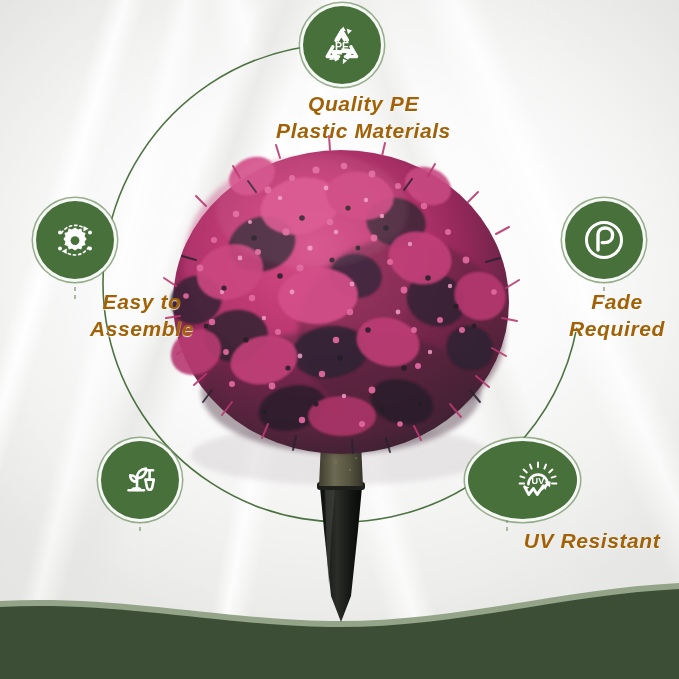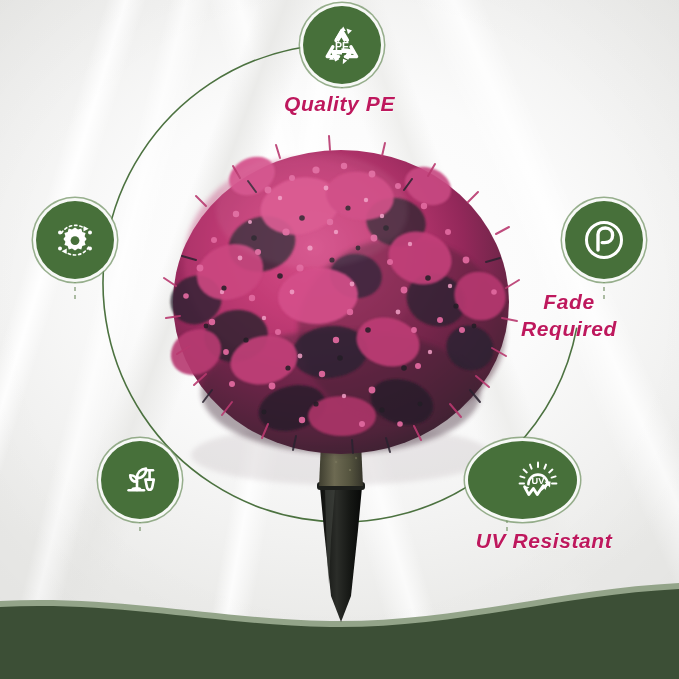--- a/index.html
+++ b/index.html
@@ -67,29 +67,30 @@
     background: #47703a;
     box-shadow: 0 0 0 3px rgba(255,255,255,.92), 0 0 0 4.5px rgba(118,150,104,.75);
     display: flex;
     align-items: center;
     justify-content: center;
   }
   .badge svg { display:block; }
 
   .feat-label {
     position: absolute;
-    color: #be185d;
+    color: #a16207;
     font-weight: bold;
     font-style: italic;
     font-size: 21px;
     line-height: 27px;
     letter-spacing: .6px;
     text-align: center;
     white-space: nowrap;
     text-shadow: 0 1px 1px rgba(255,255,255,.85);
+    padding-left: 48px;
   }
 
   
   #badge-pe       { left: 303px; top: 6px; }
   #label-pe       { left: 0; right: 0; top: 90px; }
 
   #badge-assemble { left: 36px; top: 201px; }
   #label-assemble { left: 0px; width: 188px; top: 288px; }
 
   #badge-fade     { left: 565px; top: 201px; }
@@ -369,20 +370,21 @@
           <path d="M30.6,9.4 l5.4,2.0 -4.0,3.9 z"></path>
           <path d="M12.8,33.0 l-2.2,5.3 5.5,-0.4 z"></path>
           <path d="M31.2,41.6 l-4.4,3.6 0.2,-5.5 z"></path>
         </g>
         <text x="26" y="30.5" text-anchor="middle" font-family="'Liberation Sans', sans-serif" font-size="10.5" font-weight="bold" fill="#ffffff">PE</text>
       </svg>
     </span>
   </div>
   <div class="feat-label" id="label-pe">
     <div>Quality PE</div>
+    <div>Plastic Materials</div>
   </div>
 
   <div class="badge" id="badge-assemble">
     <span>
       <svg width="52" height="52" viewBox="0 0 52 52">
         <g fill="none" stroke="#ffffff" stroke-width="1.7" stroke-linecap="round">
           <path d="M12.6,19.0 A16,16 0 0 1 36.2,14.8" stroke-dasharray="2.2 3.0"></path>
           <path d="M39.6,33.2 A16,16 0 0 1 16.0,37.6" stroke-dasharray="2.2 3.0"></path>
         </g>
         <g fill="#ffffff">
@@ -390,20 +392,24 @@
           <path d="M17.6,40.0 l-5.0,-2.8 5.2,-2.6 z"></path>
           <circle cx="11.0" cy="18.4" r="2.0"></circle>
           <circle cx="41.0" cy="18.4" r="2.0"></circle>
           <circle cx="11.0" cy="34.6" r="2.0"></circle>
           <circle cx="41.0" cy="34.6" r="2.0"></circle>
           <path d="M26,13.6 l3.0,2.0 3.3,-1.0 1.0,3.3 3.3,1.0 -1.0,3.3 2.0,2.8 -2.0,2.8 1.0,3.3 -3.3,1.0 -1.0,3.3 -3.3,-1.0 -3.0,2.0 -3.0,-2.0 -3.3,1.0 -1.0,-3.3 -3.3,-1.0 1.0,-3.3 -2.0,-2.8 2.0,-2.8 -1.0,-3.3 3.3,-1.0 1.0,-3.3 3.3,1.0 z"></path>
         </g>
         <circle cx="26" cy="26.6" r="4.4" fill="#47703a"></circle>
       </svg>
     </span>
+  </div>
+  <div class="feat-label" id="label-assemble">
+    <div>Easy to</div>
+    <div>Assemble</div>
   </div>
 
   <div class="badge" id="badge-fade">
     <span>
       <svg width="52" height="52" viewBox="0 0 52 52">
         <circle cx="26" cy="26" r="17.5" fill="none" stroke="#ffffff" stroke-width="3"></circle>
         <path d="M20.0,36.0 L20.0,20.5 C20.0,16.6 23.2,14.0 27.4,14.0 C31.6,14.0 34.6,17.0 34.6,21.2 C34.6,25.6 31.4,28.6 26.8,28.6 L24.2,28.6" fill="none" stroke="#ffffff" stroke-width="3.4" stroke-linecap="round" stroke-linejoin="round"></path>
         <path d="M27.0,17.6 C30.2,17.8 32.0,19.6 32.0,21.6 C32.0,24.0 30.0,25.4 27.2,25.4 L24.6,25.4 L24.6,20.4 C24.6,18.6 25.4,17.6 27.0,17.6 Z" fill="#ffffff" opacity="0"></path>
       </svg>
     </span>

